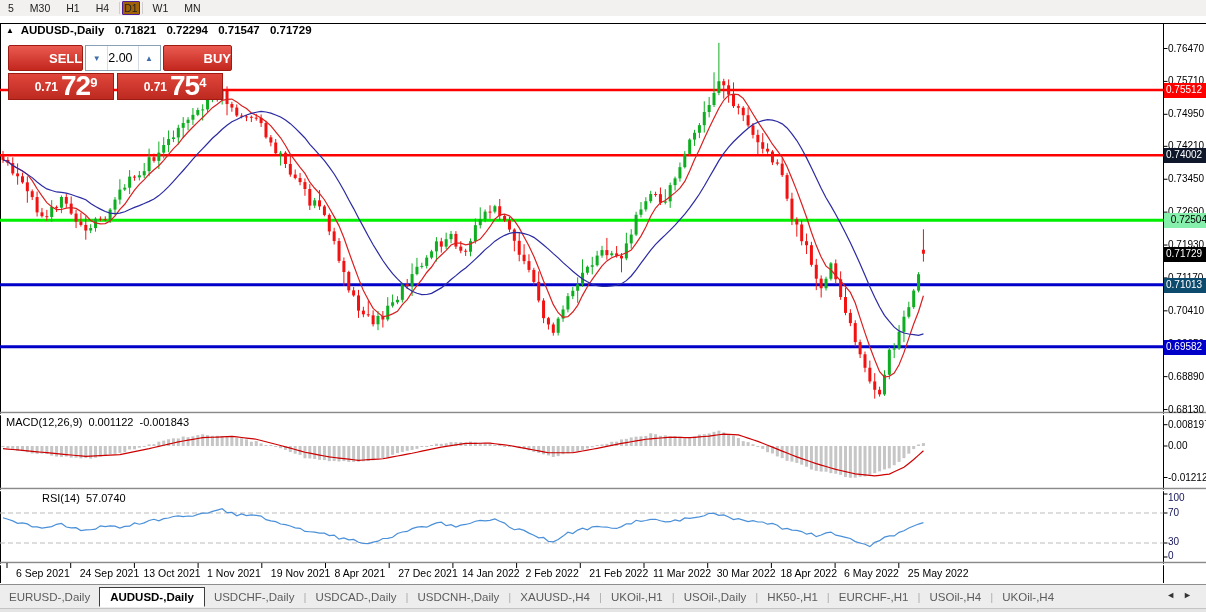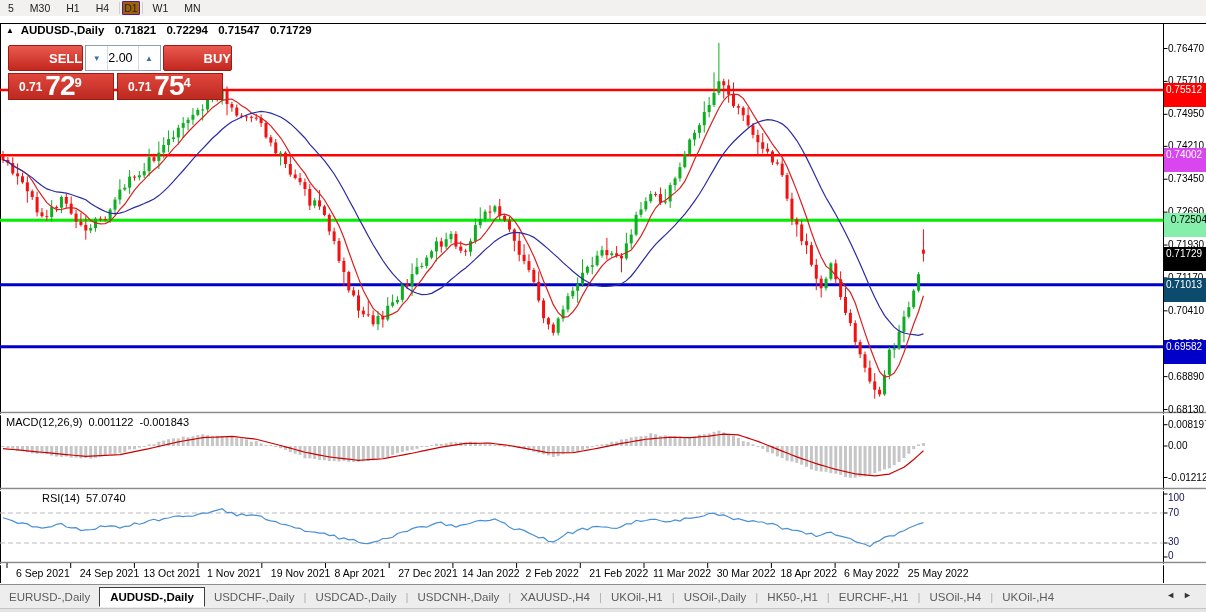--- a/index.html
+++ b/index.html
@@ -15,39 +15,39 @@
   .toolbar-shine{position:absolute;top:17px;left:0;width:1206px;height:1px;background:#ffffff;}
   
   #chart-svg{position:absolute;left:0;top:16px;}
   
   .ovl{position:absolute;white-space:nowrap;}
   .chart-title{position:absolute;left:6px;top:24px;font-size:11.5px;font-weight:bold;color:#000;z-index:5;}
   .chart-title .tri{font-size:8px;vertical-align:1px;margin-right:4px;}
   .chart-title span.v{margin-right:7px;}
   .axis-lbl{font-size:10px;color:#000;z-index:3;}
   .axis-lbl.navy{color:#14145a;}
-  .tag{z-index:4;width:41px;height:24px;line-height:13px;font-size:10px;padding-left:2px;}
+  .tag{z-index:4;width:41px;height:15px;line-height:13px;font-size:10px;padding-left:2px;}
   .panel-lbl{font-size:11px;color:#000;z-index:5;}
   .panel-lbl span{margin-right:6px;}
   .date-lbl{font-size:10.5px;color:#000;z-index:3;padding-left:12px;}
   
   .trade{position:absolute;left:8px;top:45px;width:215px;z-index:6;}
   .trow1{display:flex;height:26px;}
   .btn-trade{background:linear-gradient(#ea5a50,#c3271e);color:#fff;font-size:13px;font-weight:bold;
     border:1px solid #9e1b14;border-radius:2px;display:flex;align-items:center;justify-content:center;padding-left:40px;}
   .sell-btn{width:56px;}
   .buy-btn{width:57px;}
   .spinner{width:94px;margin:0 2px;background:#fff;border:1px solid #8aa0b5;display:flex;}
   .spin-arrow{width:21px;display:flex;align-items:center;justify-content:center;color:#3f6fa8;font-size:8px;}
   .spin-down{border-right:1px solid #d4dde6;}
   .spin-up{border-left:1px solid #d4dde6;}
   .vol{flex:1;text-align:right;padding-right:5px;font-size:12.5px;line-height:24px;color:#000;}
   .trow2{display:flex;margin-top:2px;height:27px;}
   .px{flex:1;background:linear-gradient(#e0463c,#bd2a20);border:1px solid #9e1b14;color:#fff;
-    display:flex;align-items:flex-end;justify-content:flex-start;padding-bottom:1px;padding-left:10px;}
+    display:flex;align-items:flex-end;justify-content:center;padding-bottom:1px;padding-left:10px;}
   .px+.px{margin-left:3px;}
   .px-small{font-size:12px;font-weight:bold;margin:0 3px 4px 0;}
   .px-big{font-size:28px;font-weight:bold;line-height:25px;letter-spacing:-1px;}
   .px-sup{font-size:13px;font-weight:bold;align-self:flex-start;margin-top:1px;}
   
   .tabs{position:absolute;left:0;top:584px;width:1206px;height:24px;background:#ededed;
     border-top:1px solid #8e8e8e;display:flex;align-items:center;font-size:11.5px;color:#5c5c5c;}
   .tab{padding:4px 9px;cursor:default;}
   .tab.active{background:#ffffff;border:1px solid #3c3c3c;border-bottom:1px solid #ffffff;
     color:#000;font-weight:bold;padding:3px 10px;margin-top:-1px;}
@@ -758,21 +758,21 @@
       <div class="axis-lbl" style="left: 1168px; top: 140.335px; position: absolute;">0.74210</div>
       <div class="axis-lbl" style="left: 1168px; top: 173.236px; position: absolute;">0.73450</div>
       <div class="axis-lbl" style="left: 1168px; top: 206.136px; position: absolute;">0.72690</div>
       <div class="axis-lbl" style="left: 1168px; top: 239.037px; position: absolute;">0.71930</div>
       <div class="axis-lbl" style="left: 1168px; top: 271.937px; position: absolute;">0.71170</div>
       <div class="axis-lbl" style="left: 1168px; top: 304.837px; position: absolute;">0.70410</div>
       <div class="axis-lbl" style="left: 1168px; top: 337.738px; position: absolute;">0.69650</div>
       <div class="axis-lbl" style="left: 1168px; top: 370.638px; position: absolute;">0.68890</div>
       <div class="axis-lbl" style="left: 1168px; top: 403.539px; position: absolute;">0.68130</div>
       <div class="tag" style="left: 1164px; top: 82.9718px; background: rgb(255, 0, 0); color: rgb(255, 255, 255); position: absolute;">0.75512</div>
-      <div class="tag" style="left: 1164px; top: 148.34px; background: #d946ef; color: rgb(255, 255, 255); position: absolute;">0.74002</div>
+      <div class="tag" style="left: 1164px; top: 148.34px; background: #0f172a; color: rgb(255, 255, 255); position: absolute;">0.74002</div>
       <div class="tag" style="left: 1164px; top: 213.188px; background: #86efac; color: rgb(0, 0, 0); position: absolute; text-align: right;">0.72504</div>
       <div class="tag" style="left: 1164px; top: 246.738px; background: rgb(0, 0, 0); color: rgb(255, 255, 255); position: absolute;">0.71729</div>
       <div class="tag" style="left: 1164px; top: 277.734px; background: #0c4a6e; color: rgb(255, 255, 255); position: absolute;">0.71013</div>
       <div class="tag" style="left: 1164px; top: 339.682px; background: rgb(0, 0, 200); color: rgb(255, 255, 255); position: absolute;">0.69582</div>
       <div class="axis-lbl" style="left: 1168px; top: 418.688px; position: absolute;">0.008197</div>
       <div class="axis-lbl" style="left: 1168px; top: 440px; position: absolute;">0.00</div>
       <div class="axis-lbl" style="left: 1168px; top: 471.512px; position: absolute;">-0.01212</div>
       <div class="axis-lbl navy" style="left: 1168px; top: 492px; position: absolute;">100</div>
       <div class="axis-lbl navy" style="left: 1168px; top: 507px; position: absolute;">70</div>
       <div class="axis-lbl navy" style="left: 1168px; top: 536px; position: absolute;">30</div>

